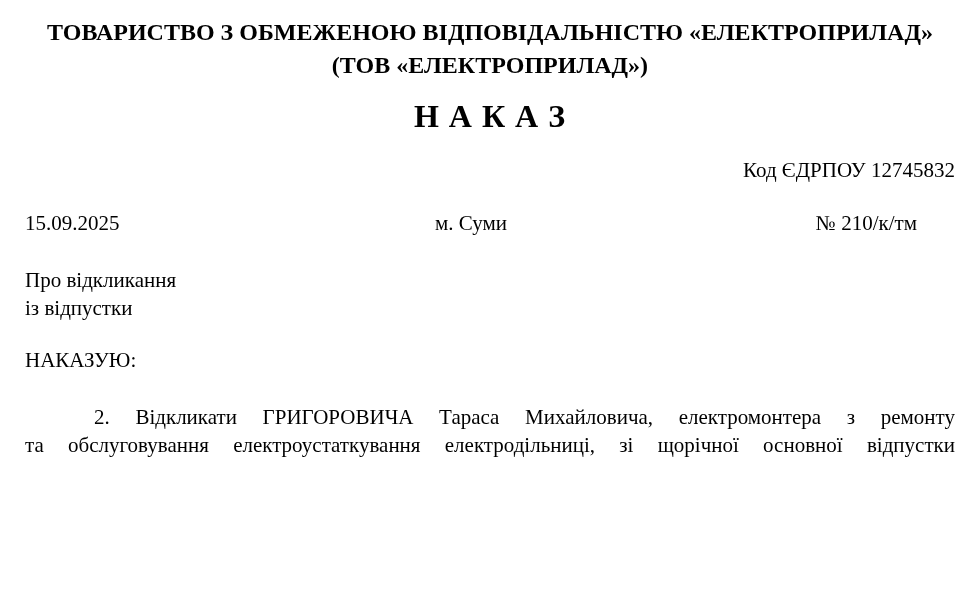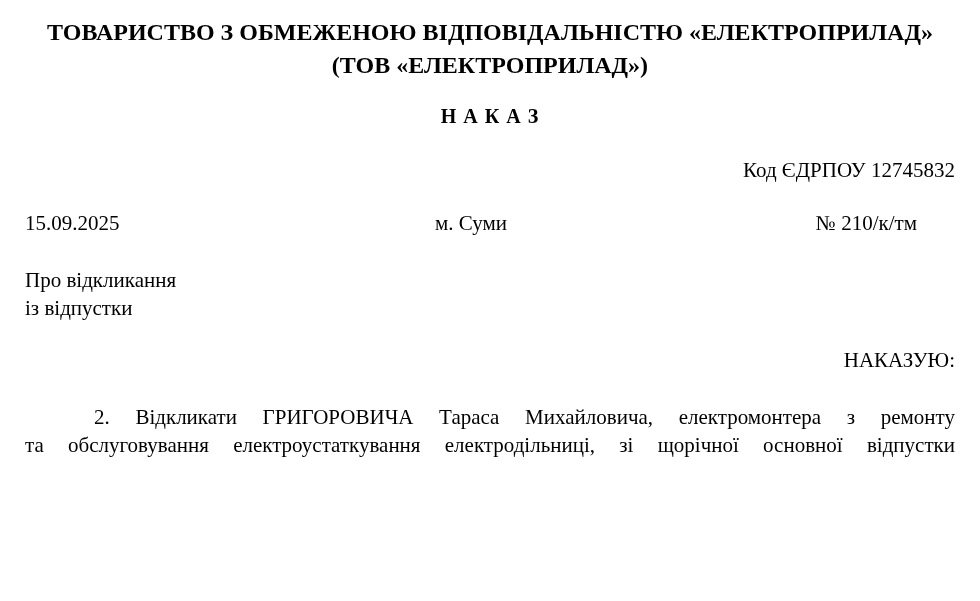--- a/index.html
+++ b/index.html
@@ -24,21 +24,21 @@
     text-align: center;
     font-weight: bold;
     font-size: 24px;
     line-height: 33px;
     white-space: nowrap;
   }
   .doc-type {
     margin-top: 20px;
     text-align: center;
     font-weight: bold;
-    font-size: 20px;
+    font-size: 32px;
     letter-spacing: 1px;
     line-height: 28px;
   }
   .edrpou {
     margin-top: 26px;
     text-align: right;
     line-height: 28px;
   }
   .meta-row {
     margin-top: 25px;
@@ -47,21 +47,21 @@
   }
   .meta-row > div { flex: 1 1 0; }
   .meta-left   { text-align: left; }
   .meta-center { text-align: center; }
   .meta-right  { text-align: right; padding-right: 38px; box-sizing: border-box; }
   .subject {
     margin-top: 29px;
     font-weight: normal;
   }
   .preamble { margin-top: 26px; }
-  .order-word { margin-top: 24px; text-align: right; }
+  .order-word { margin-top: 24px; }
   .order-item { margin-top: 29px; }
   .line { white-space: normal; }
   .line.justify {
     text-align: justify;
     text-align-last: justify;
   }
   .line.indent-p { padding-left: 54px; }
   .line.indent-i { padding-left: 69px; }
 </style>
 </head>

